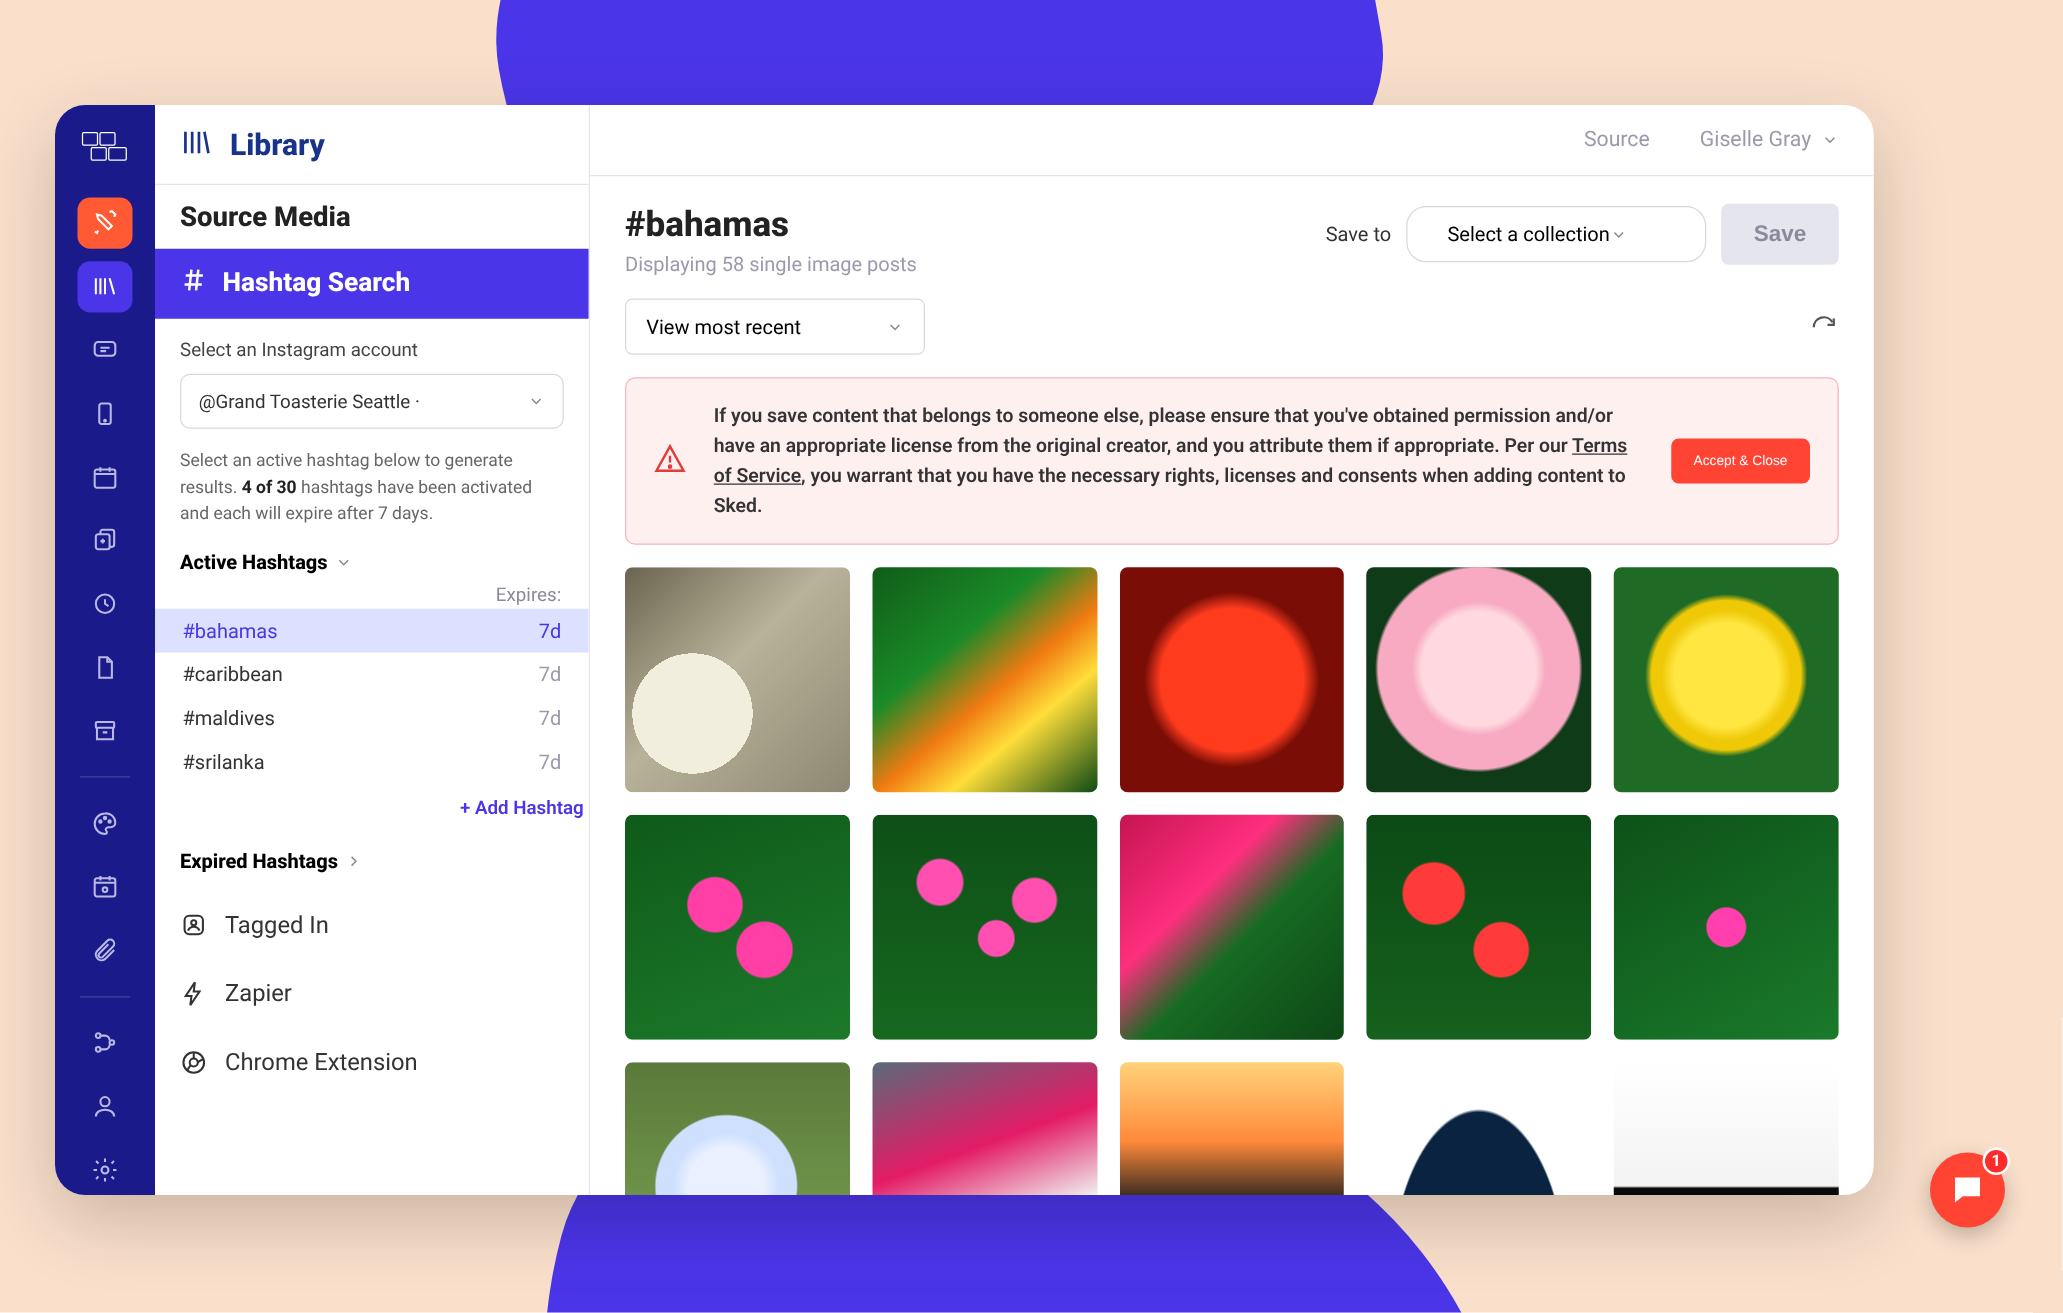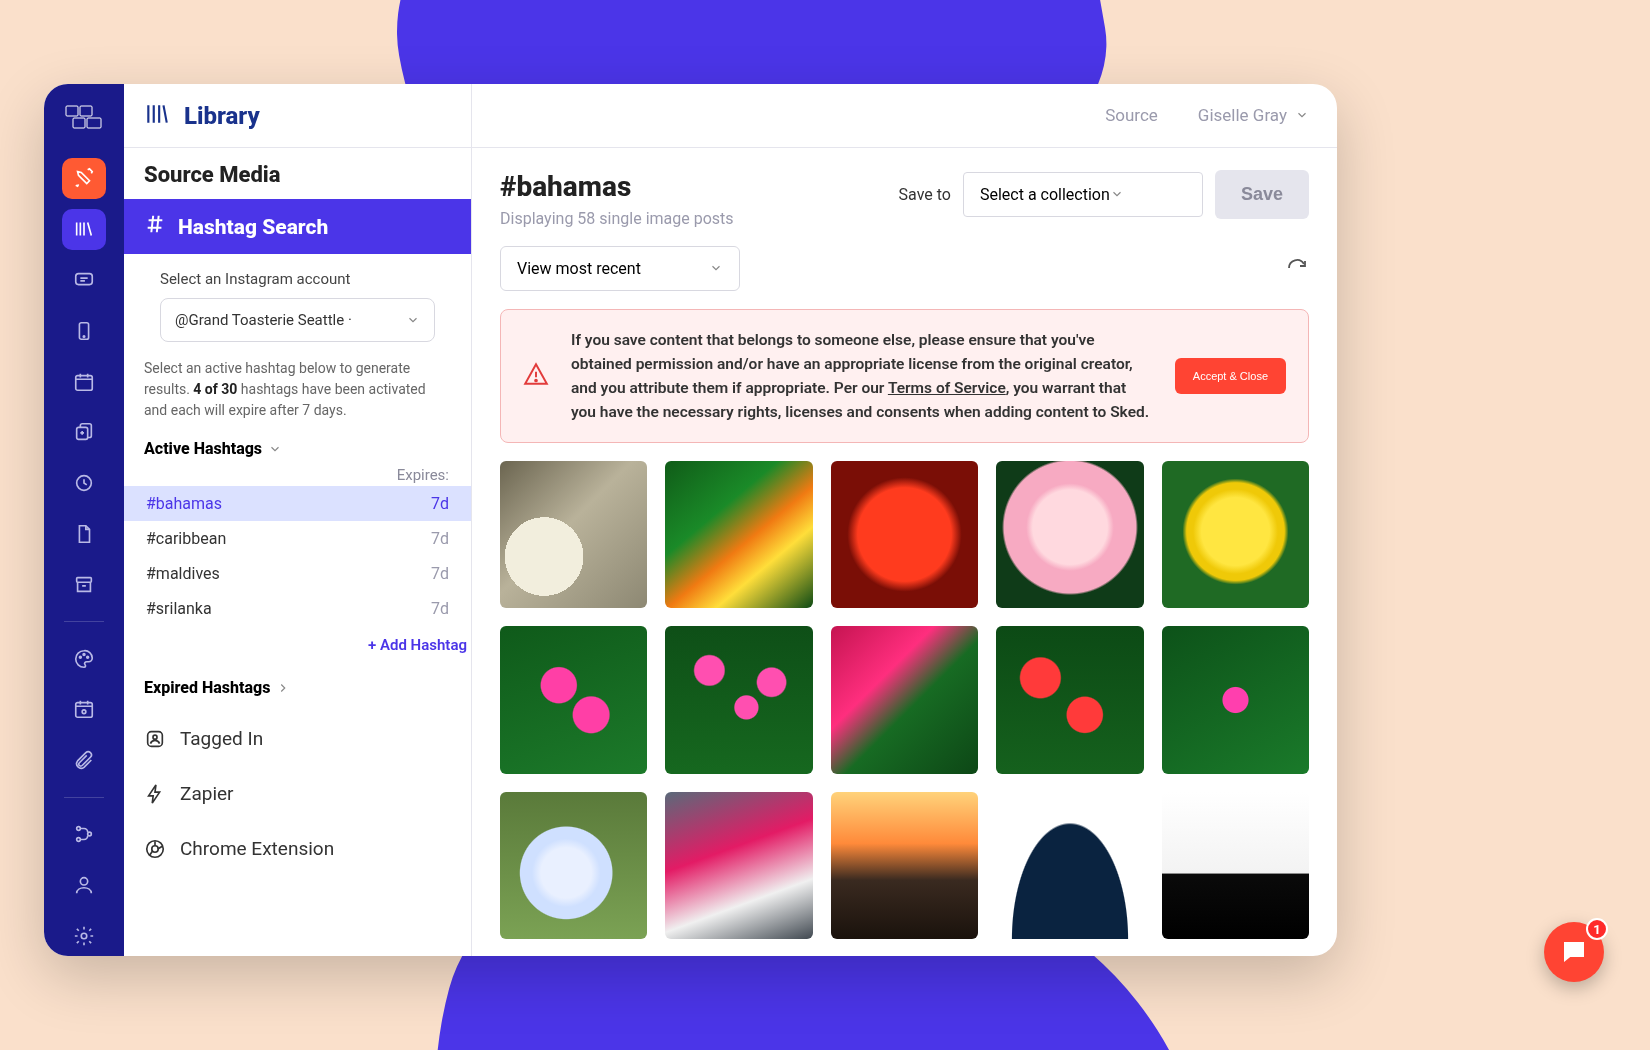--- a/index.html
+++ b/index.html
@@ -23,21 +23,21 @@
     position: absolute;
     width: 800px; height: 600px;
     background: #4b35e8;
     border-radius: 50% 45% 55% 40% / 40% 55% 45% 60%;
     bottom: -400px; left: 420px;
     transform: rotate(15deg);
   }
   .app-window {
     position: absolute;
     top: 84px; left: 44px;
-    width: 1293px; height: 872px;
+    width: 1455px; height: 872px;
     background: #fff;
     border-radius: 24px;
     overflow: hidden;
     box-shadow: 0 20px 60px rgba(0,0,0,0.2);
     display: flex;
   }
   
   .icon-rail {
     width: 80px;
     background: #1a1a8a;
@@ -84,21 +84,21 @@
   .source-media-hdr {
     padding: 14px 20px 12px;
     font-size:22px; font-weight:800; color:#222;
   }
   .hashtag-search-row {
     background:#4b35e8; color:#fff;
     padding: 14px 20px;
     display:flex; align-items:center; gap:12px;
     font-size:21px; font-weight:800;
   }
-  .account-block { padding: 16px 36px 10px; }
+  .account-block { padding: 16px 20px 10px; }
   .account-block .lbl { color:#444; font-size:15px; margin-bottom:10px; }
   .select {
     border:1px solid #d8d8e0; border-radius:8px;
     padding: 12px 14px;
     display:flex; align-items:center; justify-content:space-between;
     font-size:15px; color:#333; cursor:pointer;
   }
   .help-text { padding: 6px 20px 14px; font-size:14px; color:#666; line-height:1.5; }
   .help-text b { color:#222; }
   .active-hashtags-hdr { padding: 4px 20px 8px; font-weight:800; font-size:16px; display:flex; align-items:center; gap:6px;}
@@ -131,21 +131,21 @@
     color:#9a9aac; font-size:17px;
   }
   .topbar .user { display:flex; align-items:center; gap:8px; cursor:pointer;}
   .content { padding: 22px 28px 0; overflow:auto; }
   .head-row { display:flex; justify-content:space-between; align-items:flex-start; gap:20px; margin-bottom:18px;}
   .head-left h2 { font-size:28px; font-weight:800; color:#222; margin-bottom:6px;}
   .head-left .sub { color:#9a9aac; font-size:16px;}
   .head-right { display:flex; align-items:center; gap:12px;}
   .head-right .saveto-lbl { color:#333; font-size:16px;}
   .coll-select {
-    border:1px solid #d8d8e0; border-radius:4px; padding:12px 16px;
+    border:1px solid #d8d8e0; border-radius:16px; padding:12px 32px;
     min-width:240px; display:flex; justify-content:flex-start; align-items:center;
     font-size:16px; cursor:pointer;
   }
   .save-btn {
     background:#e5e5ed; color:#8a8a9a; border:none; border-radius:6px;
     padding:14px 26px; font-size:18px; font-weight:700; cursor:pointer;
   }
   .filter-row { display:flex; justify-content:space-between; align-items:center; margin-bottom:18px;}
   .view-select {
     border:1px solid #d8d8e0; border-radius:6px; padding:12px 16px;

